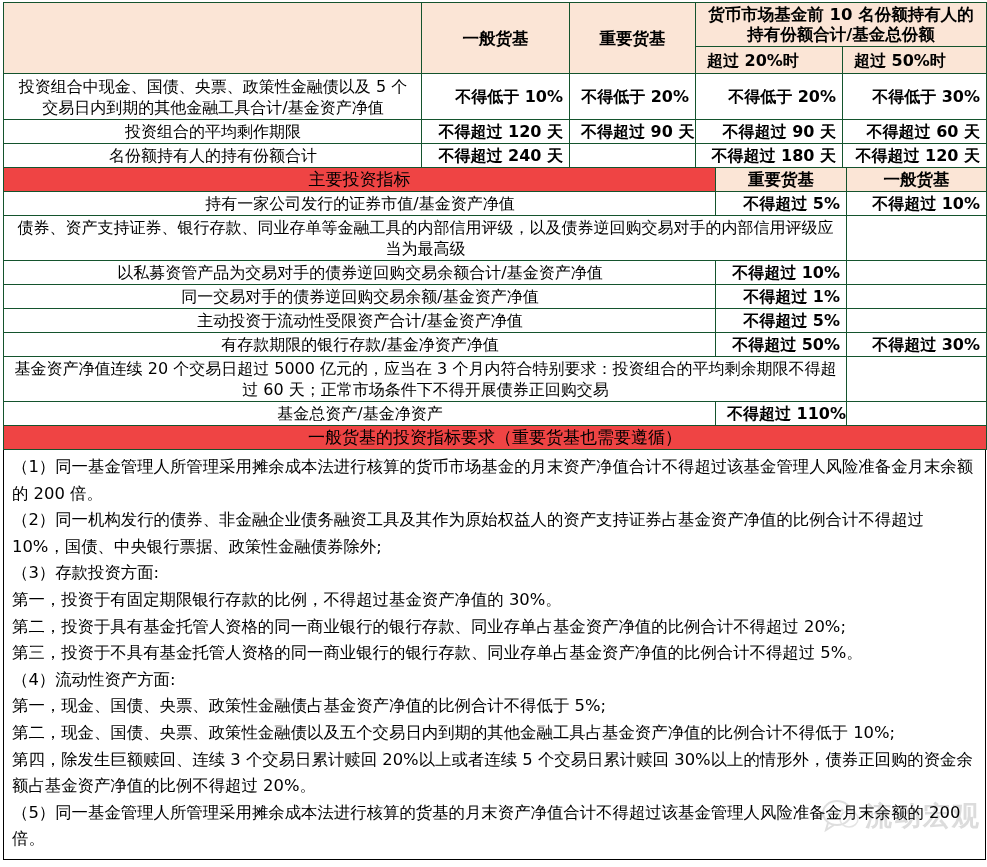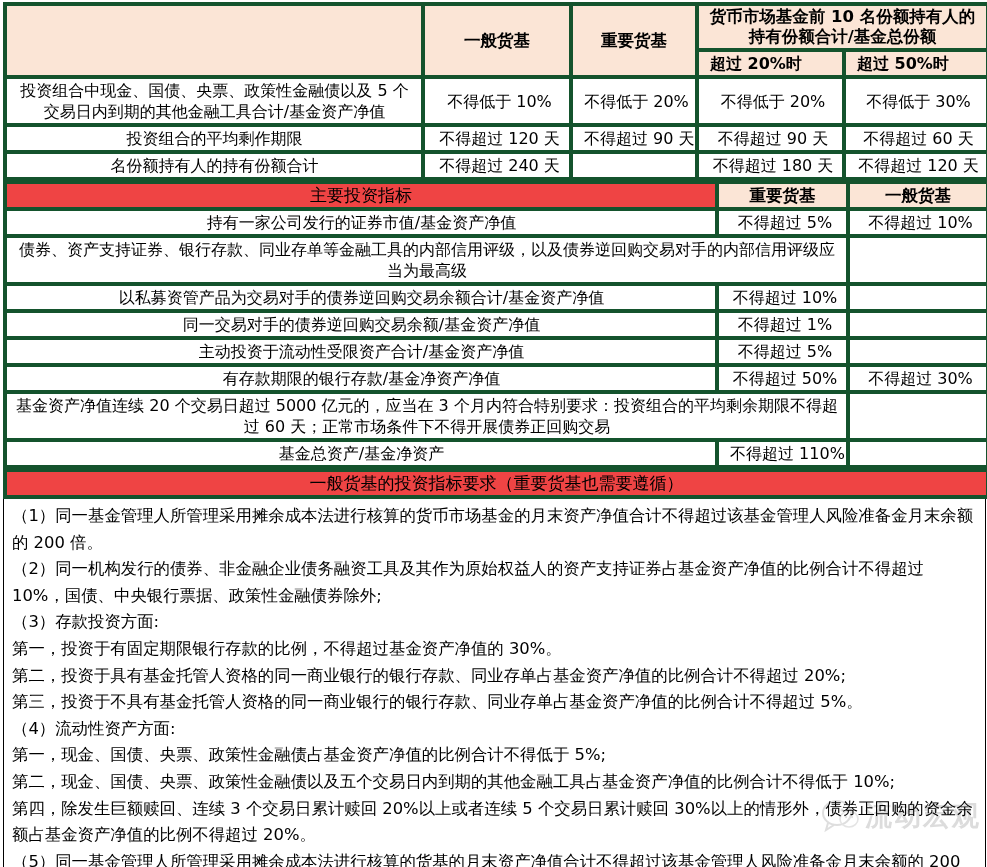--- a/index.html
+++ b/index.html
@@ -13,32 +13,32 @@
     padding: 2px;
   }
   table {
     border-collapse: collapse;
     table-layout: fixed;
     width: 983px;
     margin-left: 1px;
   }
   table + table { margin-top: -1px; }
   td {
-    border: 4px solid #14532d;
+    border: 1px solid #14532d;
     font-size: 16px;
     line-height: 21px;
     vertical-align: middle;
     padding: 1px 6px;
     overflow: hidden;
   }
   .peach { background: #FBE5D6; }
   .hdr { font-weight: bold; text-align: center; font-size: 16.5px; }
   .subhdr { font-weight: bold; text-align: left; padding-left: 11px; font-size: 16px; }
   .lbl { text-align: center; padding-left: 7px; }
-  .val { text-align: center; padding-left: 11px; white-space: nowrap; }
+  .val { text-align: right; padding-left: 11px; white-space: nowrap; font-weight: bold; }
   .sec-title { font-weight: normal; text-align: center; font-size: 17px; background: #ef4444; }
   .textblock {
     border: 1px solid #000;
     border-top: none;
     width: 983px;
     margin-left: 1px;
     padding: 4px 8px 6px 8px;
     font-size: 16.4px;
     line-height: 26.6px;
   }

